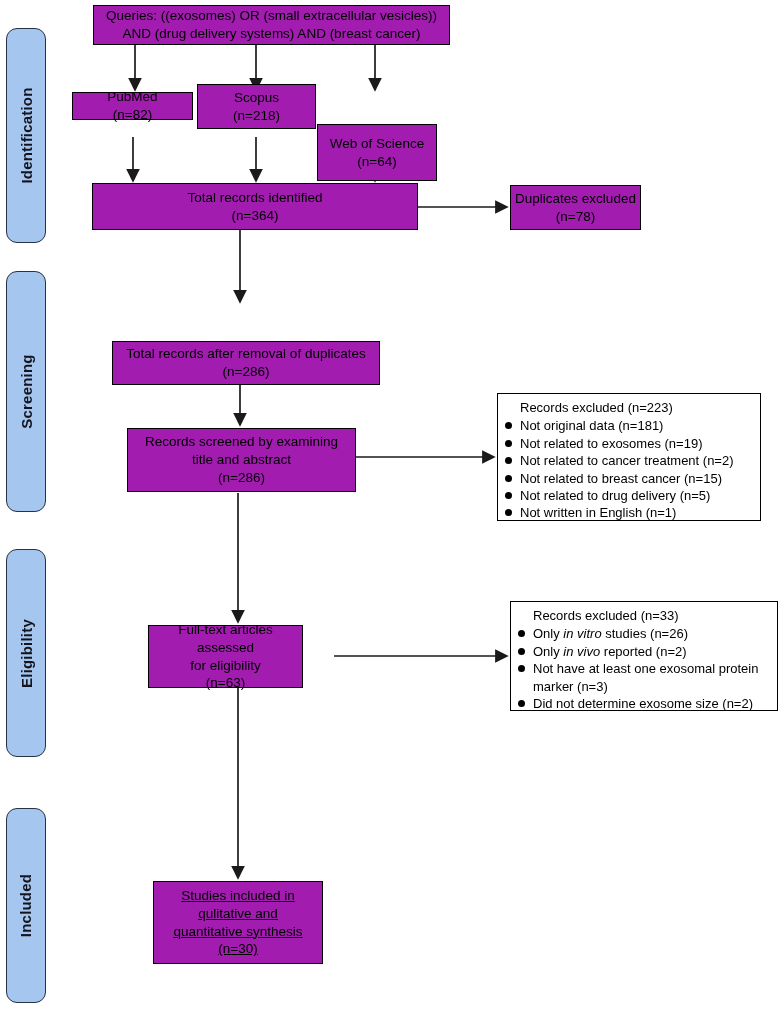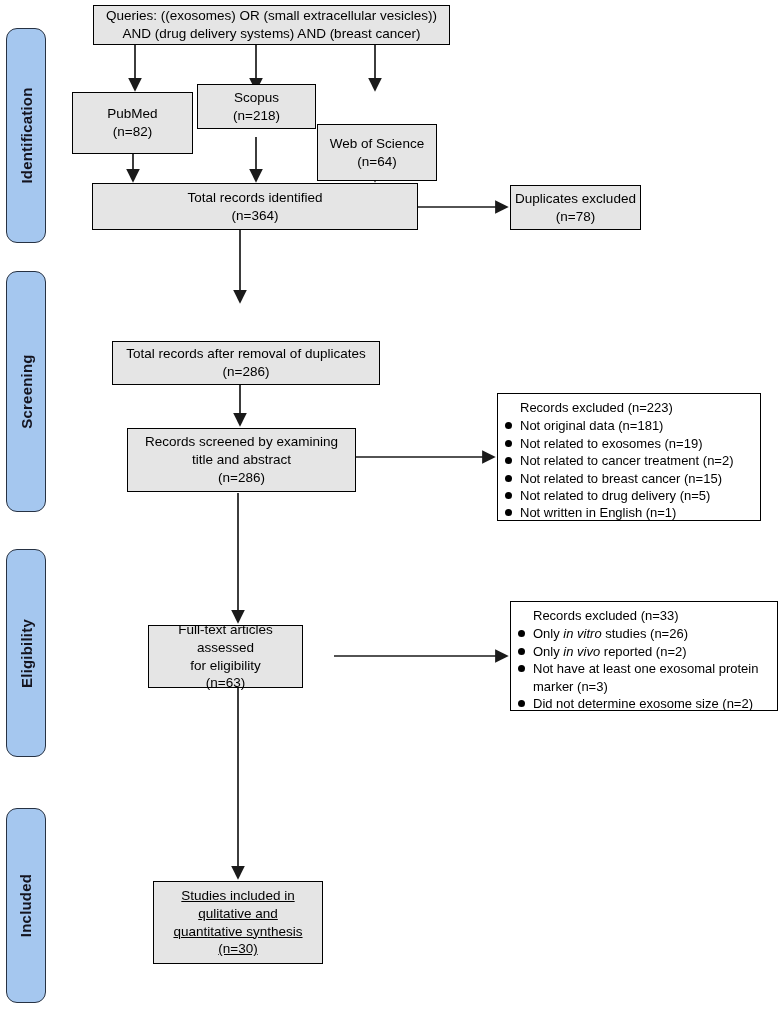--- a/index.html
+++ b/index.html
@@ -31,21 +31,21 @@
     white-space: nowrap;
     font-weight: bold;
     font-size: 15px;
     color: #14141f;
     letter-spacing: 0.2px;
   }
 
   
   .box {
     position: absolute;
-    background: #e5e5e5;
+    background: #a21caf;
     border: 1.6px solid #000;
     display: flex;
     flex-direction: column;
     align-items: center;
     justify-content: center;
     text-align: center;
     font-size: 13.5px;
     line-height: 1.32;
     padding: 1px 2px;
   }
@@ -114,21 +114,21 @@
   </div>
   <div class="stage" style="top:808px; height:195px;">
     <span class="vtext">Included</span>
   </div>
 
   <div class="box" style="left:93px; top:5px; width:357px; height:40px;">
     <div>Queries: ((exosomes) OR (small extracellular vesicles))</div>
     <div>AND (drug delivery systems) AND (breast cancer)</div>
   </div>
 
-  <div class="box" style="left:72px; top:92px; width:121px; height:62px;text-align:right;">
+  <div class="box" style="left:72px; top:92px; width:121px; height:28px;text-align:right;">
     <div>PubMed</div>
     <div>(n=82)</div>
   </div>
   <div class="box" style="left:197px; top:84px; width:119px; height:45px;">
     <div>Scopus</div>
     <div>(n=218)</div>
   </div>
   <div class="box" style="left:317px; top:92px; width:120px; height:57px;margin-top:32px;">
     <div>Web of Science</div>
     <div>(n=64)</div>

